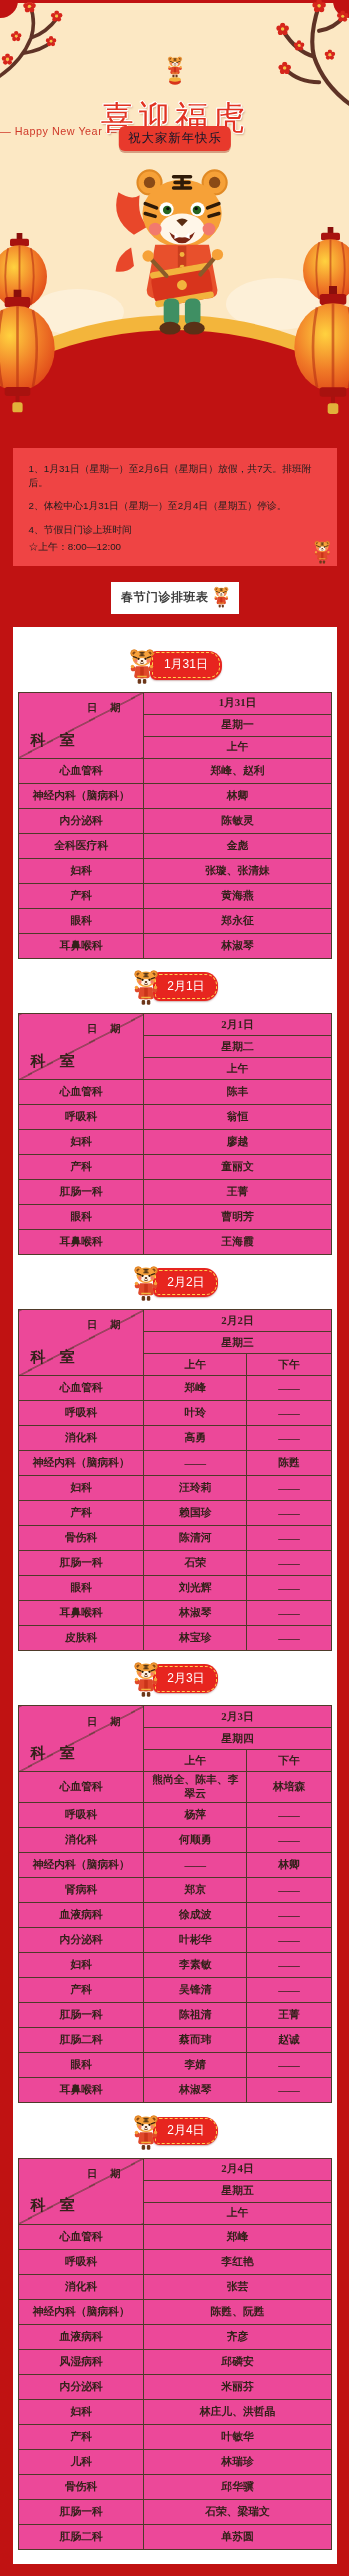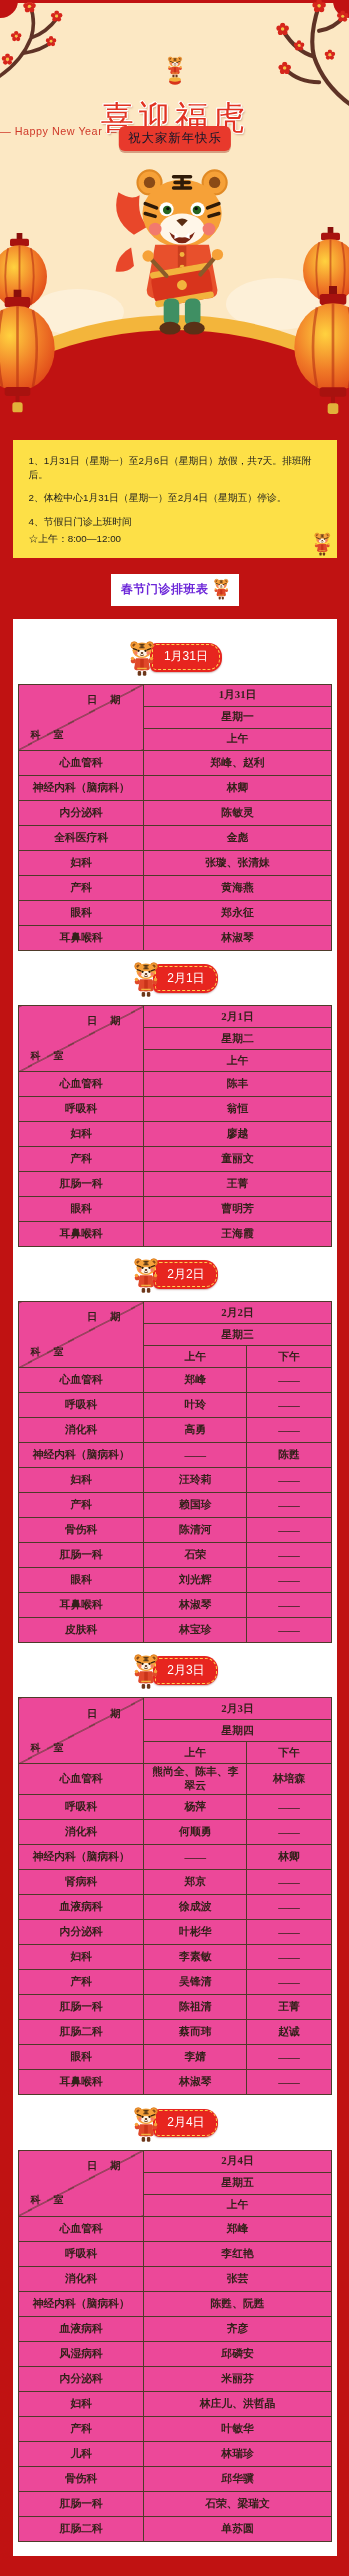--- a/index.html
+++ b/index.html
@@ -21,41 +21,41 @@
     padding:4.1px 9.3px;box-shadow:0 2.1px 0 rgba(140,20,5,.35);border-radius:6px;}
   .cloud{position:absolute;background:#fff;opacity:.35;border-radius:50%;}
   .cloud.c1{width:93px;height:46px;left:31px;top:289px;}
   .cloud.c2{width:103px;height:52px;right:20.6px;top:278px;}
   .rim{position:absolute;left:50%;top:315px;transform:translateX(-50%);width:711px;height:711px;border-radius:50%;background:#f3b53b;}
   .dome{position:absolute;left:50%;top:330px;transform:translateX(-50%);width:721px;height:721px;border-radius:50%;background:#c01212;}
   .lantern{position:absolute;}
   .hero-tiger{position:absolute;left:50%;top:164px;transform:translateX(-50%);}
   
   .content{position:relative;padding:0 13px;}
-  .notes-card{background:#fde047;margin-top:5px;padding:14.4px 15.5px 7.2px;position:relative;color:#1e1e1e;}
+  .notes-card{background:#ef4444;margin-top:13px;padding:14.4px 15.5px 7.2px;position:relative;color:#1e1e1e;}
   .note-line{font-size:9.8px;line-height:1.35;margin-bottom:10.3px;}
   .note-line.bold{font-weight:400;margin-bottom:5.2px;}
   .time-line{font-size:9.8px;line-height:1.3;margin-bottom:5.2px;}
   .notes-tiger{position:absolute;right:5.2px;bottom:1px;}
   .schedule-banner{width:118px;margin:15.5px auto 13.4px;background:#fff;display:flex;align-items:center;justify-content:center;gap:4.1px;padding:4.6px 5.2px;}
-  .schedule-banner .txt{color:#6d28d9;font-size:12px;font-weight:700;letter-spacing:0.5px;}
+  .schedule-banner .txt{color:#404040;font-size:12px;font-weight:700;letter-spacing:0.5px;}
   .big-card{background:#fff;padding:17.5px 5.2px 7.2px;position:relative;}
   .day{margin-bottom:7px;}
   .day-badge{display:flex;justify-content:center;align-items:center;height:41px;margin-bottom:6.2px;}
   .badge-tiger{position:relative;z-index:2;margin-right:-6.2px;margin-top:3.1px;}
   .badge-pill{background:#e7251f;border-radius:6.2px 13.4px 13.4px 6.2px;padding:1.5px;box-shadow:0 1px 1.5px rgba(100,10,5,.3);}
   .badge-pill .badge-text{display:block;border:1px dashed #ffd34d;border-radius:4.6px 11.3px 11.3px 4.6px;color:#fff;font-size:12px;padding:3.1px 11.3px 3.6px;white-space:nowrap;}
   table.sched{width:100%;border-collapse:collapse;table-layout:fixed;background:#ec4899;}
   table.sched td{border:1px solid #4e3a29;text-align:center;vertical-align:middle;color:#33211a;font-weight:700;
     font-family:"Liberation Serif",serif;overflow:hidden;}
   td.hdate,td.hweek,td.hsession{height:19px;font-size:10.8px;}
   td.dept,td.val{height:22px;font-size:10.8px;padding:1px 3.1px;}
   td.corner{position:relative;background-image:linear-gradient(to bottom right,transparent calc(50% - 0.5px),#4e3a29 calc(50% - 0.5px),#4e3a29 calc(50% + 0.5px),transparent calc(50% + 0.5px));}
   .lbl-date{position:absolute;top:8.2px;right:17.5px;font-size:10.3px;letter-spacing:5.2px;}
-  .lbl-dept{position:absolute;bottom:8.2px;left:11.3px;font-size:10px;letter-spacing:5.2px;}
+  .lbl-dept{position:absolute;bottom:8.2px;left:11.3px;font-size:15px;letter-spacing:5.2px;}
 </style>
 </head>
 <body>
 
 <svg width="0" height="0" style="position:absolute">
   <defs>
     <radialGradient id="lanG" cx="40%" cy="35%" r="75%">
       <stop offset="0%" stop-color="#ffd23f"></stop>
         <stop offset="55%" stop-color="#f07a27"></stop>
         <stop offset="100%" stop-color="#dd3f16"></stop>

